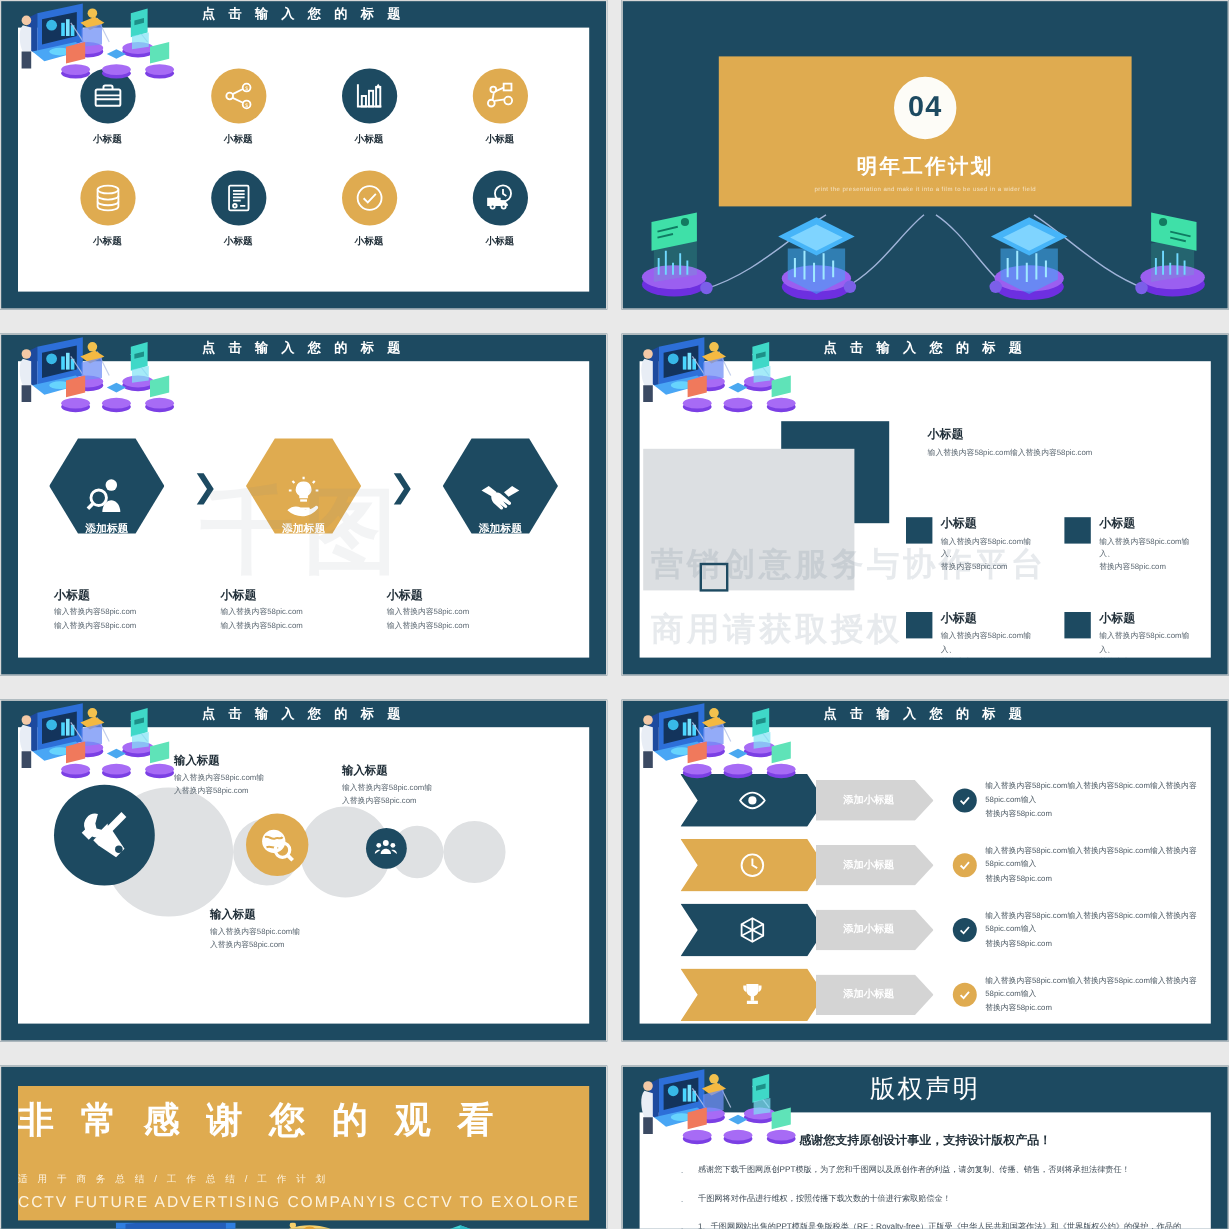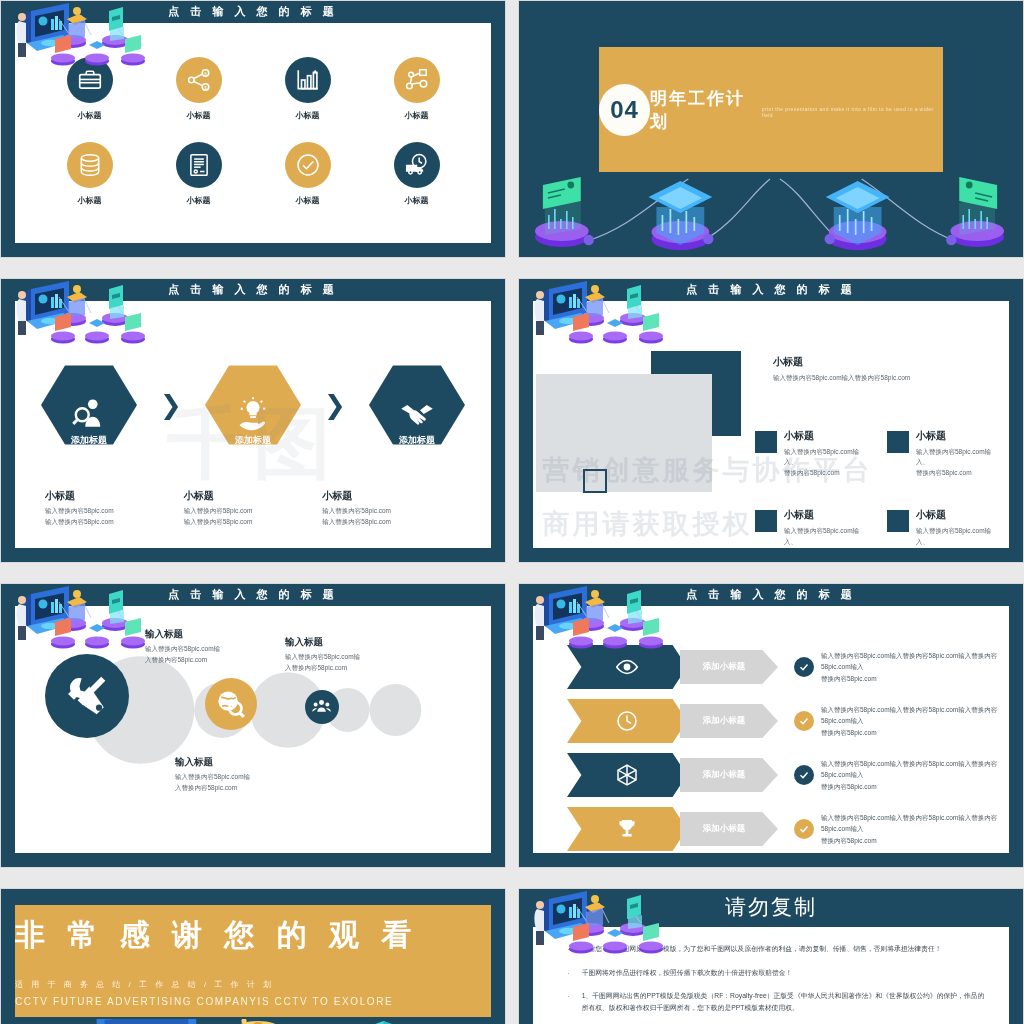--- a/index.html
+++ b/index.html
@@ -53,29 +53,29 @@
   }
   .circ.dark { background:#1d4a61; }
   .circ.gold { background:#dfab50; }
   .circ svg { width:26px; height:26px; }
   .clabel { font-size:8px; font-weight:bold; color:#22303a; }
 
   
   .cover-band {
     position:absolute; left:80px; right:80px; top:46px; height:125px;
     background:#dfab50; z-index:4;
-    display:flex; flex-direction:row; align-items:center; justify-content:flex-start;
-    padding-top:0;
+    display:flex; flex-direction:column; align-items:center; justify-content:flex-start;
+    padding-top:17px;
   }
   .cover-num {
     width:52px; height:52px; border-radius:50%; background:#fdfcf7;
     display:flex; align-items:center; justify-content:center;
     font-size:24px; color:#1d4a61; font-weight:bold; letter-spacing:1px;
   }
-  .cover-heading { margin-top:0; color:#fff; font-size:17px; font-weight:bold; letter-spacing:2px; }
+  .cover-heading { margin-top:11px; color:#fff; font-size:17px; font-weight:bold; letter-spacing:2px; }
   .cover-sub { margin-top:5px; color:#f5e3c4; font-size:5px; letter-spacing:.4px; }
   .cover-deco { position:absolute; left:0; right:0; bottom:0; height:90px; z-index:2; }
   .cover-deco svg { width:100%; height:100%; display:block; }
 
   
   .hexrow { position:absolute; top:62px; left:26px; right:26px; display:flex; align-items:center; justify-content:space-between; }
   .hex {
     width:96px; height:84px; position:relative;
     clip-path:polygon(25% 3%,75% 3%,100% 50%,75% 97%,25% 97%,0% 50%);
     display:flex; flex-direction:column; align-items:center; justify-content:flex-end;
@@ -139,21 +139,21 @@
   .arow-txt { font-size:6.5px; color:#4d5a64; line-height:1.7; flex:1; }
 
   
   .thx-band {
     position:absolute; left:14px; right:14px; top:16px; height:112px;
     background:#dfab50; z-index:4;
     display:flex; flex-direction:column; justify-content:center;
   }
   .thx-main { color:#fff; font-size:30px; font-weight:bold; letter-spacing:7px; }
   .thx-sub1 { color:#fdf3e0; font-size:8px; letter-spacing:3px; margin-top:23px; }
-  .thx-sub2 { color:#fdf3e0; font-size:10px; letter-spacing:1.6px; margin-top:6px; }
+  .thx-sub2 { color:#fdf3e0; font-size:13px; letter-spacing:1.6px; margin-top:6px; }
   .thx-deco { position:absolute; left:0; right:0; bottom:-6px; height:70px; z-index:2; }
   .thx-deco svg { width:100%; height:100%; display:block; }
 
   
   .cr-title { position:absolute; top:4px; left:0; right:0; text-align:center; color:#fff; font-size:21px; z-index:9; letter-spacing:2px;}
   .cr-canvas { position:absolute; left:14px; right:14px; top:38px; bottom:0; background:#fff; padding:16px 20px 6px; overflow:hidden; }
   .cr-lead { text-align:center; font-size:10px; font-weight:bold; color:#22303a; margin-bottom:13px; }
   .cr-item { display:flex; gap:12px; margin-bottom:10px; padding-left:14px; }
   .cr-dot { color:#8d9aa4; font-size:8px; line-height:1.7; flex:none; }
   .cr-text { font-size:6.8px; color:#3d4a55; line-height:1.75; }
@@ -890,21 +890,21 @@
             </g>
           <path d="M384 2 L406 10 L406 30 C406 40 396 46 384 50 C372 46 362 40 362 30 L362 10 Z" fill="#3fd8d8"></path>
           <path d="M384 2 L406 10 L406 30 C406 40 396 46 384 50 Z" fill="#2bb8c4"></path>
           <text x="384" y="32" font-size="20" fill="#1d5d7a" text-anchor="middle" font-weight="bold">2</text>
         </g>
       </svg>
     </div>
   </div>
 
   <div class="slide">
-    <div class="cr-title">请勿复制</div>
+    <div class="cr-title">版权声明</div>
     <div class="iso">
       <svg viewBox="0 0 160 72">
         <path d="M26 14 L64 6 L64 38 L26 48 Z" fill="#2d6fd8"></path>
           <path d="M26 14 L26 48 L18 44 L18 18 Z" fill="#1d4a9e"></path>
         <path d="M30 19 L59 13 L59 33 L30 40 Z" fill="#13345c"></path>
           <circle cx="38" cy="24" r="4.5" fill="#3fd0ff" opacity=".85"></circle>
         <rect x="46" y="22" width="3" height="11" fill="#4ad6ff"></rect>
           <rect x="50" y="19" width="3" height="14" fill="#7ae3ff"></rect>
           <rect x="54" y="24" width="3" height="9" fill="#4ad6ff"></rect>
         <path d="M22 46 L58 38 L68 44 L32 54 Z" fill="#49a6f5"></path>
@@ -932,20 +932,21 @@
           <path d="M50 42 L66 38 L66 52 L50 56 Z" fill="#f0795c"></path>
         <ellipse cx="92" cy="64" rx="12" ry="4.5" fill="#7b3fe4"></ellipse>
           <ellipse cx="92" cy="61" rx="12" ry="4.5" fill="#a76bf5"></ellipse>
           <path d="M84 48 L92 44 L100 48 L92 52 Z" fill="#4aa8f0"></path>
         <ellipse cx="128" cy="64" rx="12" ry="4.5" fill="#7b3fe4"></ellipse>
           <ellipse cx="128" cy="61" rx="12" ry="4.5" fill="#a76bf5"></ellipse>
           <path d="M120 42 L136 38 L136 52 L120 56 Z" fill="#5fe3b8"></path>
       </svg>
     </div>
     <div class="cr-canvas">
+      <div class="cr-lead">感谢您支持原创设计事业，支持设计版权产品！</div>
       <div class="cr-item">
         <div class="cr-dot">·</div>
         <div class="cr-text">感谢您下载千图网原创PPT模版，为了您和千图网以及原创作者的利益，请勿复制、传播、销售，否则将承担法律责任！</div>
       </div>
       <div class="cr-item">
         <div class="cr-dot">·</div>
         <div class="cr-text">千图网将对作品进行维权，按照传播下载次数的十倍进行索取赔偿金！</div>
       </div>
       <div class="cr-item">
         <div class="cr-dot">·</div>

